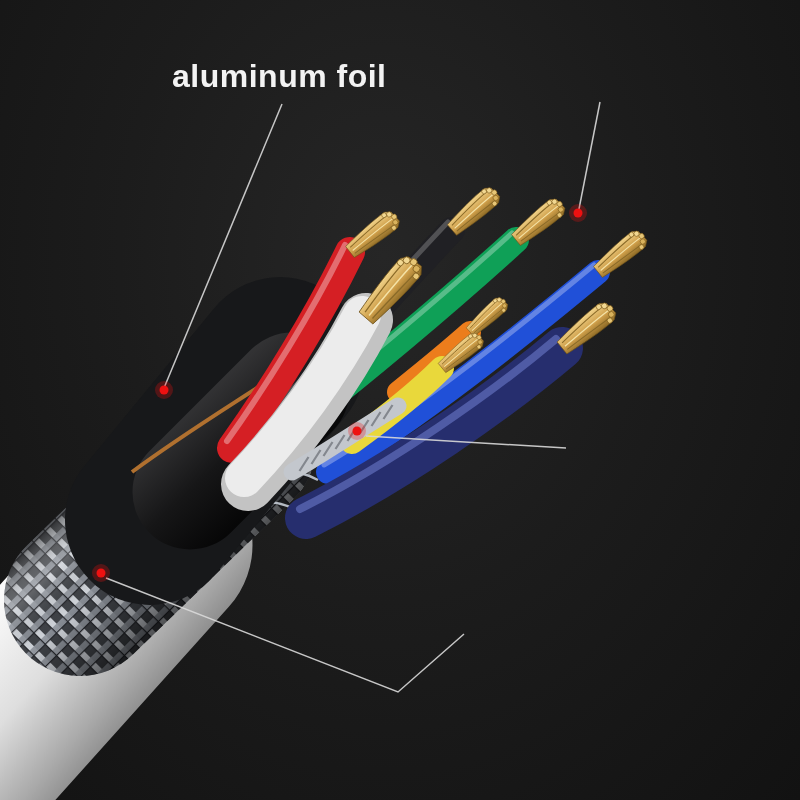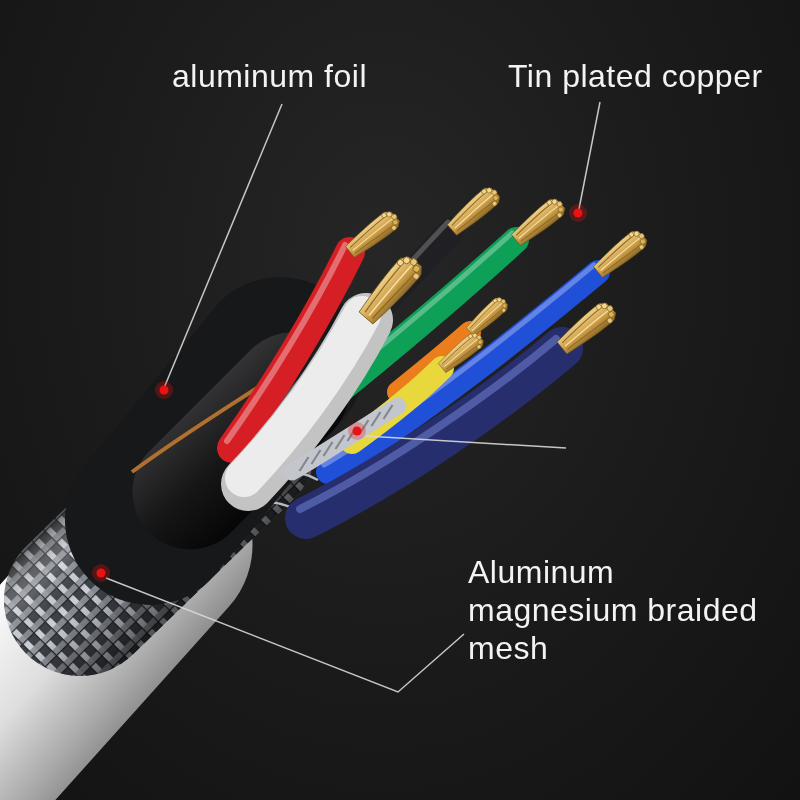--- a/index.html
+++ b/index.html
@@ -3,21 +3,21 @@
 <meta charset="utf-8">
 <style>
   html,body{margin:0;padding:0;background:#0e0e0e;}
   .stage{
     position:relative;width:800px;height:800px;overflow:hidden;
     background:radial-gradient(ellipse at 48% 32%, #262626 0%, #1c1c1c 45%, #121212 100%);
     font-family:"Liberation Sans", sans-serif;
   }
   .stage svg{position:absolute;left:0;top:0;}
   .label{
-    position:absolute;color:#f3f3f3;font-size:32px;font-weight:normal;
+    position:absolute;color:#f3f3f3;font-size:32px;font-weight:bold;
     letter-spacing:0.5px;line-height:1.18;white-space:nowrap;
   }
   .l-foil{left:172px;top:58px;}
   .l-tin{left:508px;top:58px;}
   .l-ground{left:570px;top:412px;}
   .l-mesh{left:468px;top:554px;width:300px;white-space:normal;}
 </style>
 </head>
 <body>
 
@@ -142,16 +142,14 @@
           <circle cx="357" cy="431" r="4.5"></circle>
       </g>
       <g fill="#ee1111">
         <circle cx="101" cy="573" r="9" opacity="0.28"></circle>
           <circle cx="101" cy="573" r="4.5"></circle>
       </g>
     </g>
   </svg>
 
   <div class="label l-foil">aluminum foil</div>
-  <div class="label l-tin">Tin plated copper</div>
-  <div class="label l-mesh">Aluminum magnesium braided mesh</div>
 
 </div>
 
 </body></html>

